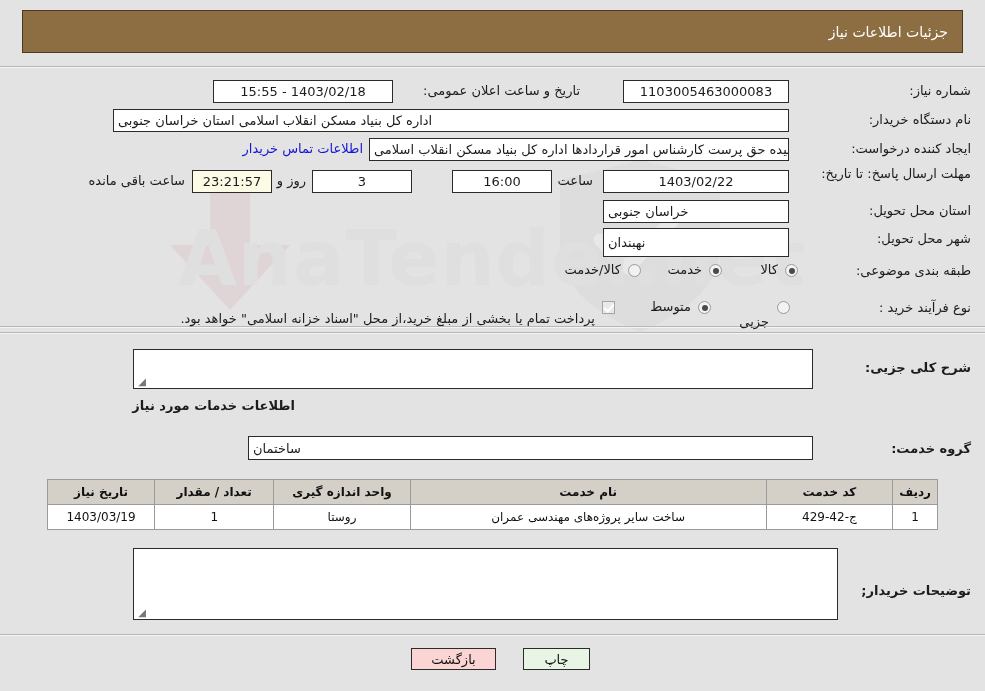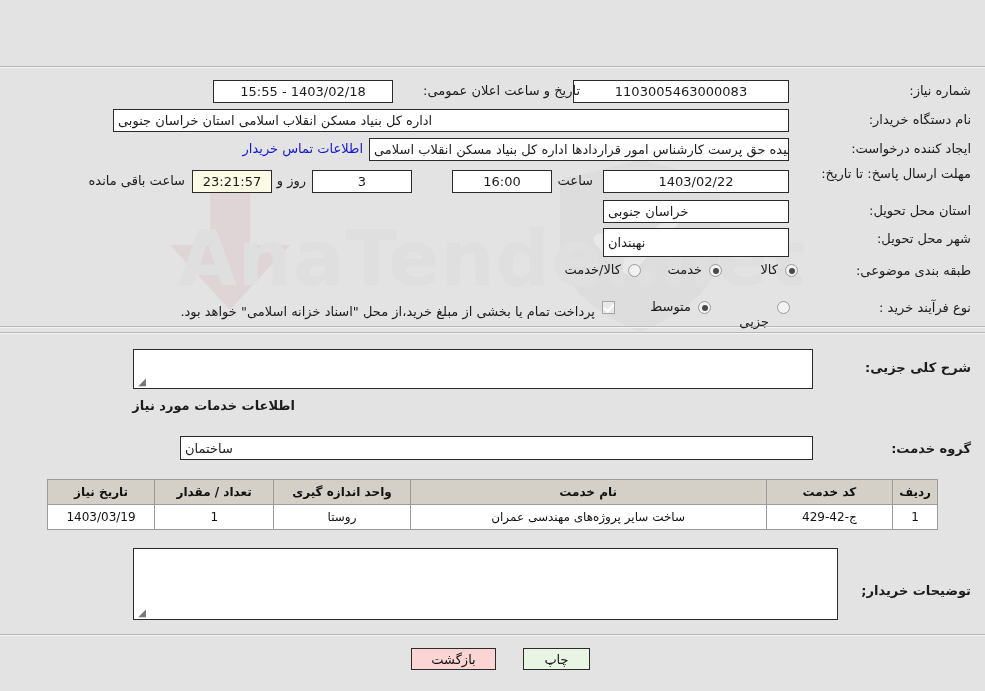--- a/index.html
+++ b/index.html
@@ -214,28 +214,31 @@
 
   <div class="watermark">
     <svg viewBox="0 0 985 260" width="985" height="260" xmlns="http://www.w3.org/2000/svg">
       <path d="M210 20 L250 20 L250 95 L290 95 L230 160 L170 95 L210 95 Z" fill="#d79aa0"></path>
       <path d="M560 30 L640 10 L720 30 L720 95 C720 140 680 165 640 182 C600 165 560 140 560 95 Z" fill="#b9b9b9" opacity="0.85"></path>
       <path d="M600 90 L628 118 L684 58" stroke="#ffffff" stroke-width="13" fill="none" stroke-linecap="round" stroke-linejoin="round"></path>
       <text x="492" y="135" font-family="DejaVu Sans, sans-serif" font-size="76" font-weight="bold" fill="#cfcfcf" text-anchor="middle" letter-spacing="1">AnaTender.net</text>
     </svg>
   </div>
 
+  <div class="title-bar">
+    <span class="t">جزئیات اطلاعات نیاز</span>
+  </div>
 
   <div class="hr" style="top:66px;"></div>
   <div class="hr" style="top:326px;"></div>
   <div class="hr" style="top:332px;"></div>
   <div class="hr" style="top:634px;"></div>
 
   <div class="lbl" style="top:83px; right:14px; width:160px;">شماره نیاز:</div>
-  <div class="fld center" style="top:80px; right:196px; width:216px; height:23px;">1103005463000083</div>
+  <div class="fld center" style="top:80px; right:196px; width:166px; height:23px;">1103005463000083</div>
 
   <div class="lbl" style="top:83px; right:405px; width:180px;">تاریخ و ساعت اعلان عمومی:</div>
   <div class="fld center" style="top:80px; right:592px; width:180px; height:23px;">1403/02/18 - 15:55</div>
 
   <div class="lbl" style="top:112px; right:14px; width:160px;">نام دستگاه خریدار:</div>
   <div class="fld right" style="top:109px; right:196px; width:676px; height:23px;">اداره کل بنیاد مسکن انقلاب اسلامی استان خراسان جنوبی</div>
 
   <div class="lbl" style="top:141px; right:14px; width:160px;">ایجاد کننده درخواست:</div>
   <div class="fld right" style="top:138px; right:196px; width:420px; height:23px;">حمیده حق پرست کارشناس امور قراردادها اداره کل بنیاد مسکن انقلاب اسلامی</div>
   <div class="link" style="top:141px; right:622px;">اطلاعات تماس خریدار</div>
@@ -268,31 +271,31 @@
 
   <div class="lbl" style="top:300px; right:14px; width:160px;">نوع فرآیند خرید :</div>
 
   <div class="radio" style="top:301px; right:195px;"></div>
   <div class="lbl" style="top:314px; right:216px;">جزیی</div>
 
   <div class="radio on" style="top:301px; right:274px;"></div>
   <div class="lbl" style="top:299px; right:294px;">متوسط</div>
 
   <div class="chk on" style="top:301px; right:370px;"></div>
-  <div class="note" style="top:304px; right:390px;">پرداخت تمام یا بخشی از مبلغ خرید،از محل "اسناد خزانه اسلامی" خواهد بود.</div>
+  <div class="note" style="top:311px; right:390px;">پرداخت تمام یا بخشی از مبلغ خرید،از محل "اسناد خزانه اسلامی" خواهد بود.</div>
 
   <div class="lbl bold" style="top:360px; right:14px; width:140px;">شرح کلی جزیی:</div>
   <div class="ta" style="top:349px; right:172px; width:680px; height:40px;">
     <span class="grip">◢</span>
   </div>
 
   <div class="section-head" style="top:398px; right:690px;">اطلاعات خدمات مورد نیاز</div>
 
   <div class="lbl bold" style="top:441px; right:14px; width:130px;">گروه خدمت:</div>
-  <div class="fld right" style="top:436px; right:172px; width:633px; height:24px;">ساختمان</div>
+  <div class="fld right" style="top:436px; right:172px; width:565px; height:24px;">ساختمان</div>
 
   <table class="grid" style="top:479px; right:47px; width:891px;">
     <thead>
       <tr>
         <th style="width:30px;">ردیف</th>
         <th style="width:130px;">کد خدمت</th>
         <th style="width:385px;">نام خدمت</th>
         <th style="width:130px;">واحد اندازه گیری</th>
         <th style="width:115px;">تعداد / مقدار</th>
         <th style="width:101px;">تاریخ نیاز</th>

